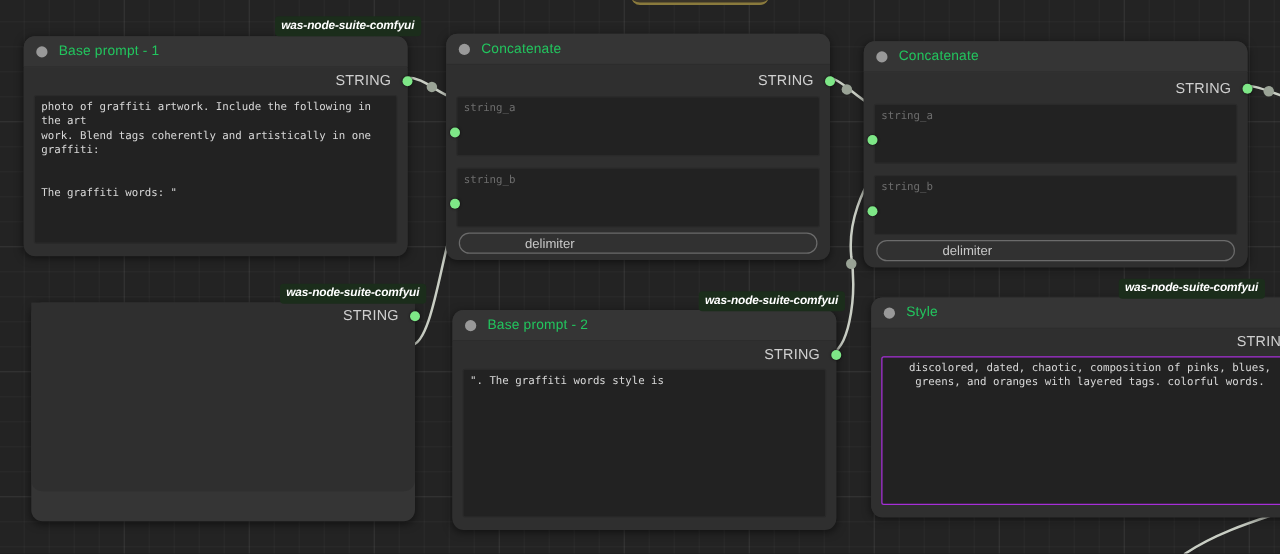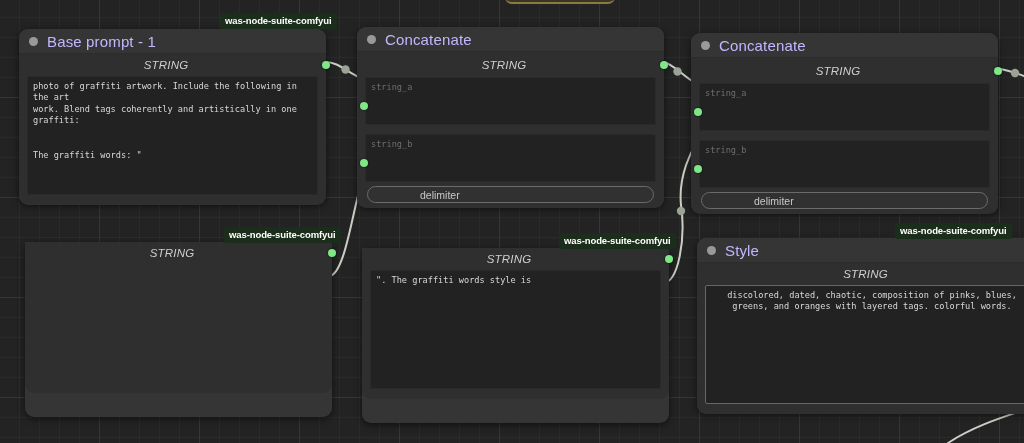--- a/index.html
+++ b/index.html
@@ -51,41 +51,40 @@
     background: #353535;
     border-bottom: 1px solid #2c2c2c;
   }
   .collapse-dot {
     width: 9px; height: 9px;
     border-radius: 50%;
     background: #999999;
     flex: none;
   }
   .node-title-text {
-    color: #c4b5fd;
-    font-size: 15px;
+    color: #22c55e;
+    font-size: 11px;
     letter-spacing: 0.15px;
     white-space: nowrap;
   }
   .node-body {
     background: #2f2f2f;
     border-radius: 0 0 9px 9px;
     padding: 0;
     position: relative;
   }
 
   
   .slot-row-out {
     height: 22px;
     display: flex;
     align-items: center;
-    justify-content: center;
+    justify-content: flex-end;
     padding-right: 13px;
     position: relative;
-    font-style: italic;
   }
   .slot-label {
     color: #cfcfcf;
     font-size: 11.5px;
     letter-spacing: 0.2px;
   }
   .port {
     position: absolute;
     width: 8px; height: 8px;
     border-radius: 50%;
@@ -139,20 +138,21 @@
     position: absolute;
     z-index: 3;
     background: #1b2d1b;
     color: #ffffff;
     font-size: 9.5px;
     font-weight: bold;
     letter-spacing: -0.1px;
     padding: 2px 5px 3px 5px;
     border-radius: 3px;
     white-space: nowrap;
+    font-style: italic;
   }
 
   
   .clipped-top-node {
     position: absolute;
     z-index: 2;
     background: #3a3428;
     border-bottom: 2px solid #8a7a3c;
     border-radius: 0 0 7px 7px;
   }
@@ -262,20 +262,24 @@
       <div class="slot-row-out">
         <span class="slot-label">STRING</span>
         <span class="port out" style="top:7px;"></span>
       </div>
     </div>
   </div>
 
   <div class="suite-badge" style="left:559px; top:233px;">was-node-suite-comfyui</div>
 
   <div class="node" style="left:362px; top:248px; width:307px; height:175px;">
+    <div class="node-title">
+      <span class="collapse-dot"></span>
+      <span class="node-title-text">Base prompt - 2</span>
+    </div>
     <div class="node-body" style="height:151px;">
       <div class="slot-row-out">
         <span class="slot-label">STRING</span>
         <span class="port out" style="top:7px;"></span>
       </div>
       <div class="textarea" style="height:119px;">". The graffiti words style is</div>
     </div>
   </div>
 
   <div class="suite-badge" style="left:895px; top:223px;">was-node-suite-comfyui</div>

